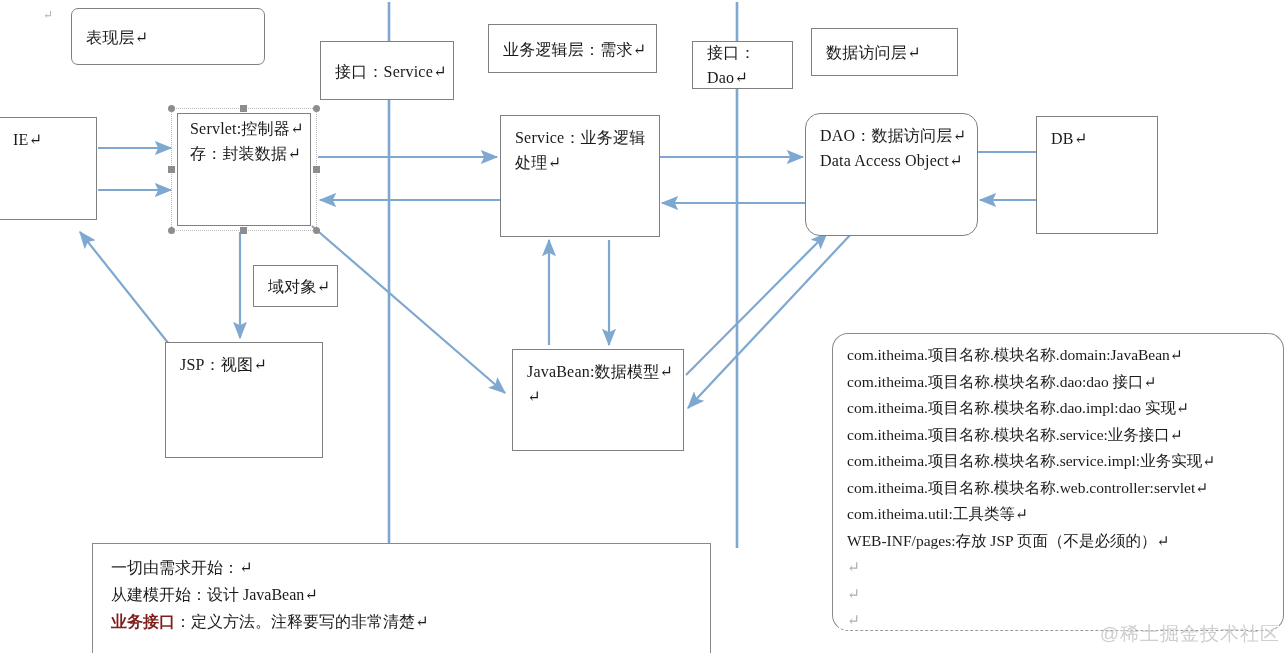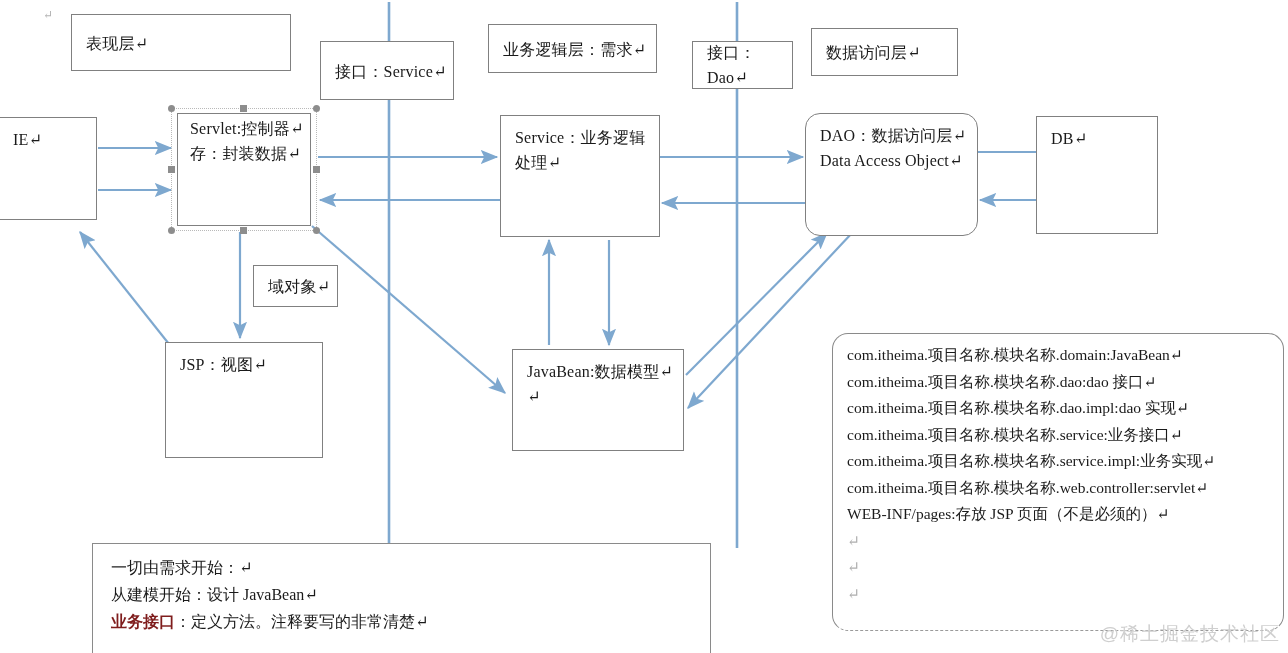--- a/index.html
+++ b/index.html
@@ -145,21 +145,21 @@
       <line x1="549" y1="345" x2="549" y2="240" marker-end="url(#ah)"></line>
 
       <line x1="609" y1="240" x2="609" y2="345" marker-end="url(#ah)"></line>
 
       <line x1="686" y1="375" x2="827" y2="233" marker-end="url(#ah)"></line>
 
       <line x1="852" y1="233" x2="688" y2="408" marker-end="url(#ah)"></line>
     </g>
   </svg>
 
-  <div class="box label" style="left:71px;  top:14px;  width:220px; height:57px;">
+  <div class="box label" style="left:71px;  top:8px;  width:194px; height:57px;border-radius:7px;">
     <div class="txt">表现层↵</div>
   </div>
 
   <div class="box label" style="left:320px; top:41px;  width:134px; height:59px;">
     <div class="txt">接口：Service↵</div>
   </div>
 
   <div class="box label" style="left:488px; top:24px;  width:169px; height:49px;">
     <div class="txt">业务逻辑层：需求↵</div>
   </div>
@@ -218,20 +218,21 @@
   <div class="handle" style="left:240px; top:227px;"></div>
   <div class="handle round" style="left:313px; top:227px;"></div>
 
   <div class="pkgbox" style="left:832px; top:333px; width:452px; height:298px; padding-top:8px;border-radius:16px;">
     <div class="line">com.itheima.项目名称.模块名称.domain:JavaBean↵</div>
     <div class="line">com.itheima.项目名称.模块名称.dao:dao 接口↵</div>
     <div class="line">com.itheima.项目名称.模块名称.dao.impl:dao 实现↵</div>
     <div class="line">com.itheima.项目名称.模块名称.service:业务接口↵</div>
     <div class="line">com.itheima.项目名称.模块名称.service.impl:业务实现↵</div>
     <div class="line">com.itheima.项目名称.模块名称.web.controller:servlet↵</div>
+    <div class="line">com.itheima.util:工具类等↵</div>
     <div class="line">WEB-INF/pages:存放 JSP 页面（不是必须的）↵</div>
     <div class="line blank">↵</div>
     <div class="line blank">↵</div>
     <div class="line blank">↵</div>
   </div>
 
   <div class="notebox" style="left:92px; top:543px; width:619px; height:112px; padding-top:10px;">
     <div class="line">一切由需求开始：↵</div>
     <div class="line">从建模开始：设计 JavaBean↵</div>
     <div class="line">

